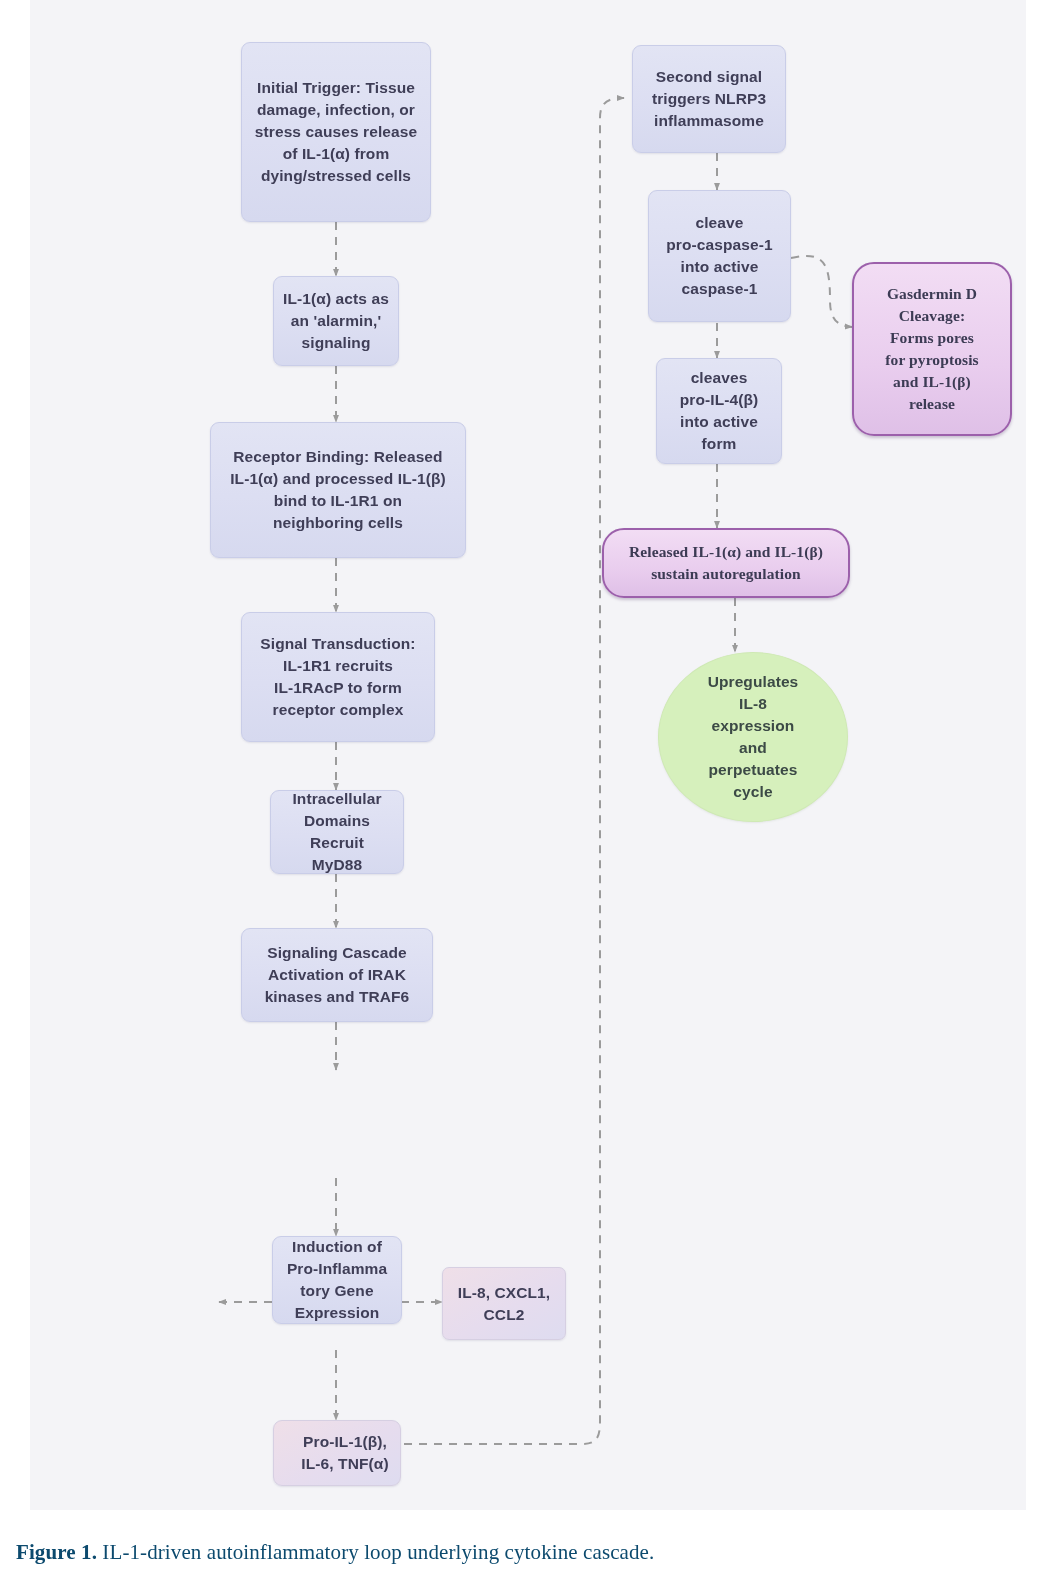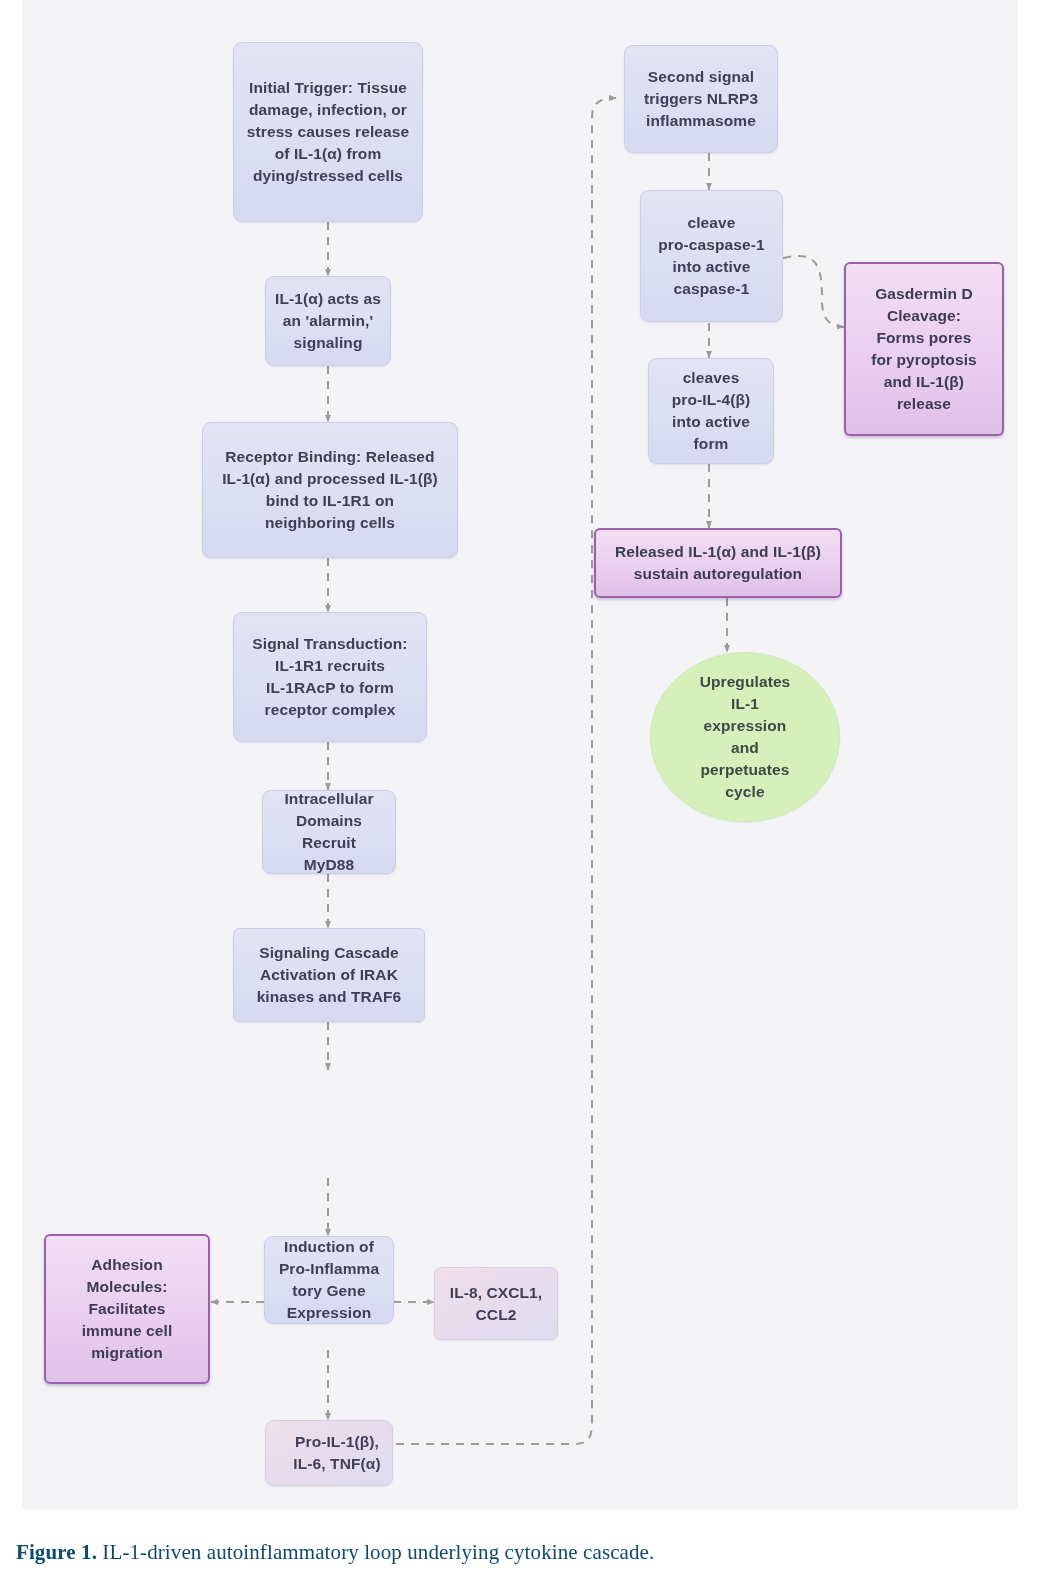--- a/index.html
+++ b/index.html
@@ -10,21 +10,21 @@
   body {
     width: 1040px;
     height: 1588px;
     position: relative;
     font-family: "Liberation Sans", sans-serif;
     overflow: hidden;
   }
 
   .figure-area {
     position: absolute;
-    left: 22px;
+    left: 30px;
     top: 0px;
     width: 996px;
     height: 1510px;
     background: #f4f4f7;
   }
 
   .canvas {
     position: absolute;
     left: 0; top: 0;
     width: 996px;
@@ -61,23 +61,24 @@
     background: linear-gradient(180deg, #e2e4f4 0%, #dcdef2 55%, #d6d9ef 100%);
     border: 1px solid #c9cde8;
     box-shadow: 0 1px 2px rgba(80,80,120,0.13);
     color: #3f3e57;
   }
 
   
   .node.purple {
     background: linear-gradient(180deg, #f2ddf4 0%, #e9cdee 60%, #dfc0e7 100%);
     border: 2px solid #9c60ab;
-    border-radius: 6px;
+    border-radius: 22px;
     box-shadow: 0 2px 3px rgba(90,60,110,0.28);
     color: #3c3b54;
+    font-family: Liberation Serif, serif;
   }
 
   
   .node.pink {
     background: linear-gradient(150deg, #efdfe8 0%, #e6dcee 55%, #dedcf0 100%);
     border: 1px solid #d6cfe2;
     box-shadow: 0 1px 2px rgba(80,80,120,0.13);
     color: #3f3e57;
   }
 
@@ -158,35 +159,30 @@
 
     <div class="node blue" style="left:211px; top:612px; width:194px; height:130px; font-size:15.5px;">Signal Transduction:
 IL-1R1 recruits
 IL-1RAcP to form
 receptor complex</div>
 
     <div class="node blue" style="left:240px; top:790px; width:134px; height:84px; font-size:15.5px;">Intracellular
 Domains Recruit
 MyD88</div>
 
-    <div class="node blue" style="left:211px; top:928px; width:192px; height:94px; font-size:15.5px;border-radius:6px;">Signaling Cascade
+    <div class="node blue" style="left:211px; top:928px; width:192px; height:94px; font-size:15.5px;">Signaling Cascade
 Activation of IRAK
 kinases and TRAF6</div>
 
 
     <div class="node blue" style="left:242px; top:1236px; width:130px; height:88px; font-size:15.5px;">Induction of
 Pro-Inflamma
 tory Gene
 Expression</div>
 
-    <div class="node purple" style="left:22px; top:1234px; width:166px; height:150px; font-size:15.5px;">Adhesion
-Molecules:
-Facilitates
-immune cell
-migration</div>
 
     <div class="node pink" style="left:412px; top:1267px; width:124px; height:73px; font-size:15.5px;border-radius:7px;">IL-8, CXCL1,
 CCL2</div>
 
     <div class="node pink" style="left:243px; top:1420px; width:128px; height:66px; font-size:15.5px;padding-left:24px;">Pro-IL-1(β),
 IL-6, TNF(α)</div>
 
     <div class="node blue" style="left:602px; top:45px; width:154px; height:108px; font-size:15.5px;">Second signal
 triggers NLRP3
 inflammasome</div>
@@ -205,21 +201,21 @@
 Cleavage:
 Forms pores
 for pyroptosis
 and IL-1(β)
 release</div>
 
     <div class="node purple" style="left:572px; top:528px; width:248px; height:70px; font-size:15.5px;">Released IL-1(α) and IL-1(β)
 sustain autoregulation</div>
 
     <div class="node green" style="left:628px; top:652px; width:190px; height:170px; font-size:15.5px;">Upregulates
-IL-1
+IL-8
 expression
 and
 perpetuates
 cycle</div>
 
   </div>
 </div>
 
 <div class="caption">
   <b>Figure 1.</b><span> IL-1-driven autoinflammatory loop underlying cytokine cascade.</span>

